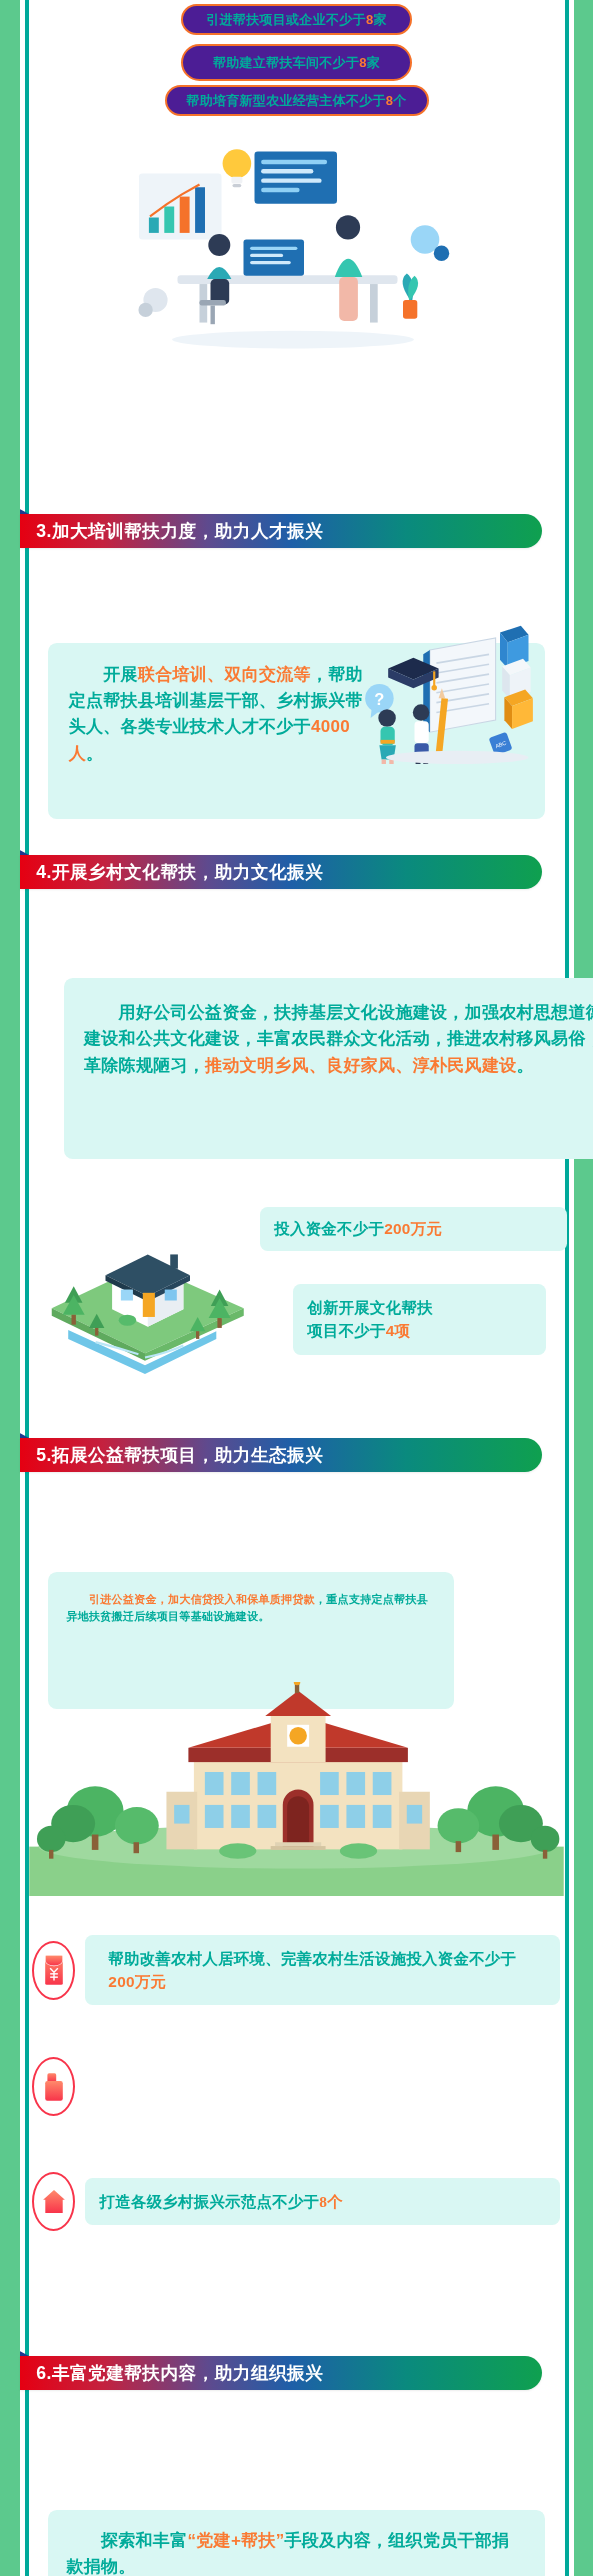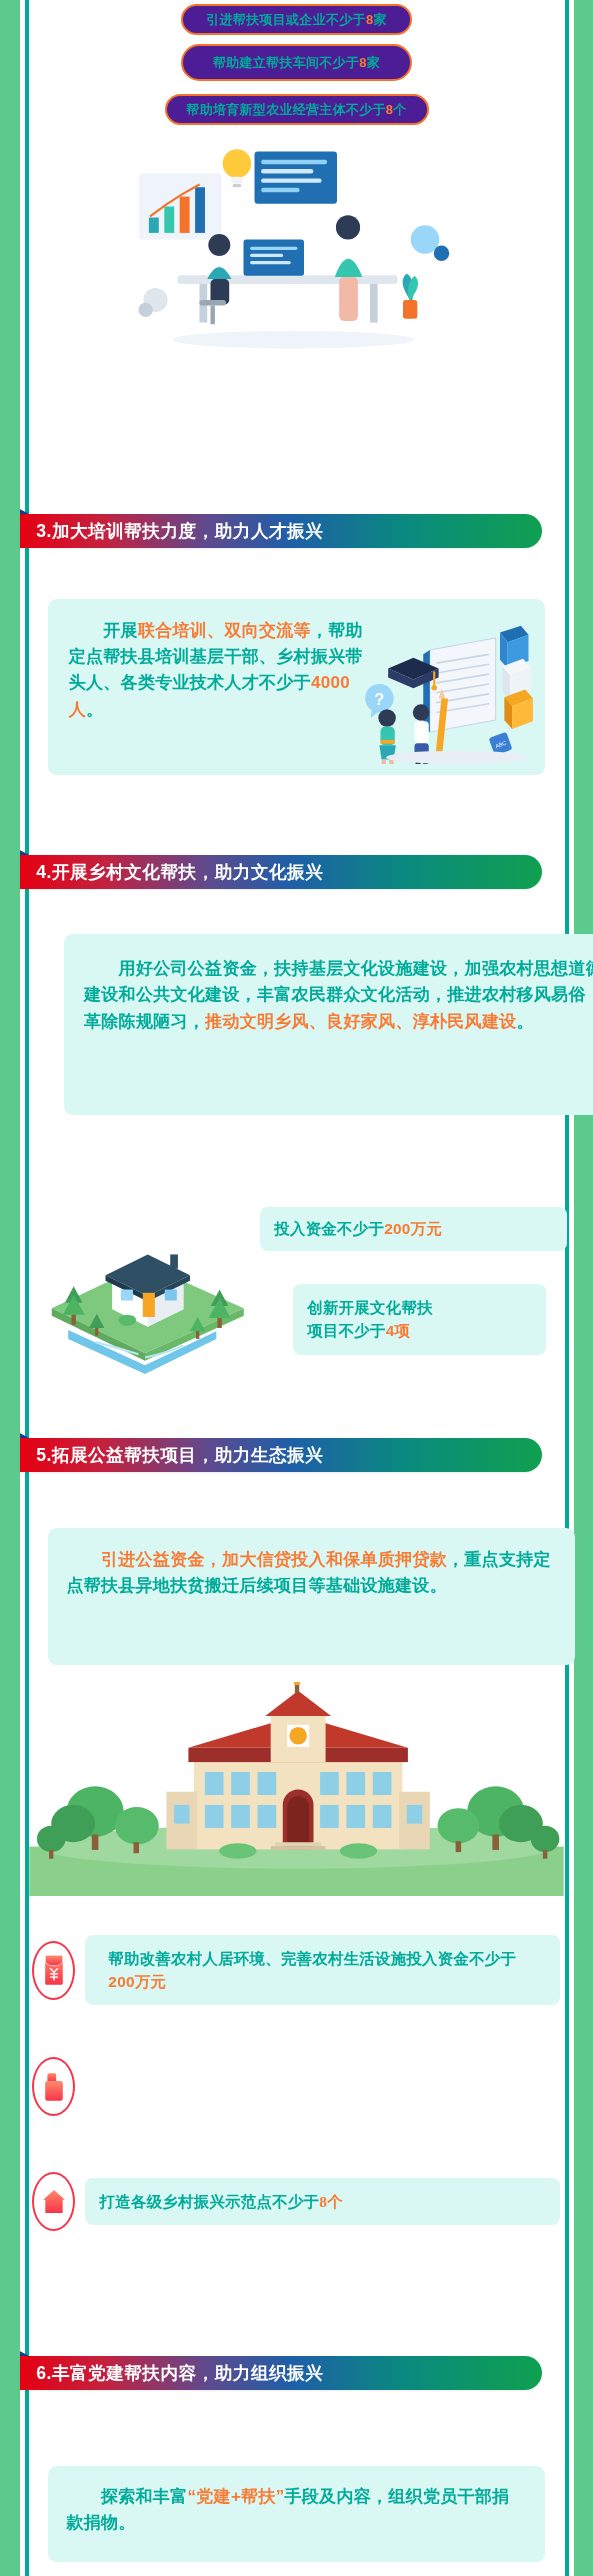--- a/index.html
+++ b/index.html
@@ -77,20 +77,21 @@
   }
 
   
   .mint-block {
     background: #d9f7f3;
     border-radius: 8.8px;
     color: #00ab9a;
     font-weight: 700;
     line-height: 1.55;
     letter-spacing: 0.3px;
+    margin-top: 44px;
   }
   .hl { color: #fa7a33; }
 
   
   .mint-pill {
     background: #d9f7f3;
     border-radius: 7.7px;
     color: #00ab9a;
     font-weight: 700;
     line-height: 1.5;
@@ -130,21 +131,21 @@
           <span class="num">8</span>
           <span>家</span>
       </div>
 
       <div class="pill-outline" style="width:231px; height:37px; font-size:13px; margin-top:9px;align-items:center;">
         <span>帮助建立帮扶车间不少于</span>
           <span class="num">8</span>
           <span>家</span>
       </div>
 
-      <div class="pill-outline" style="width:264px; height:31px; font-size:13px; margin-top:13px;">
+      <div class="pill-outline" style="width:264px; height:31px; font-size:13px; margin-top:4px;">
         <span>帮助培育新型农业经营主体不少于</span>
           <span class="num">8</span>
           <span>个</span>
       </div>
     </div>
 
     <div class="abs" style="left:88px; top:135px; width:352px; height:231px;">
       <svg viewBox="0 0 640 420" width="352" height="231" aria-hidden="true">
 
         <rect x="250" y="30" width="150" height="95" rx="6" fill="#1f6fb2"></rect>
@@ -332,21 +333,21 @@
       <div>创新开展文化帮扶</div>
       <div><span>项目不少于</span><span class="hl">4项</span></div>
     </div>
 
     <div class="abs" style="left:0; top:1438px;">
       <div class="sec-header">
         <span>5.拓展公益帮扶项目，助力生态振兴</span>
       </div>
     </div>
 
-    <div class="abs mint-block" style="left:18.7px; top:1528px; width:527px; height:137px; padding:18.7px; font-size:17px;">
+    <div class="abs mint-block" style="left:18.7px; top:1528px; width:406px; height:137px; padding:18.7px; font-size:11px;">
       <span>　　</span><span class="hl">引进公益资金，加大信贷投入和保单质押贷款</span><span>，重点支持定点帮扶县异地扶贫搬迁后续项目等基础设施建设。</span>
     </div>
 
     <div class="abs" style="left:0; top:1682px; width:535px; height:214px;">
       <svg viewBox="0 0 974 390" width="535" height="214" aria-hidden="true">
 
         <rect x="0" y="300" width="974" height="90" fill="#8ad08a"></rect>
         <ellipse cx="487" cy="300" rx="470" ry="40" fill="#9fd99f"></ellipse>
 
         <rect x="300" y="140" width="380" height="165" fill="#f3e2c0"></rect>

